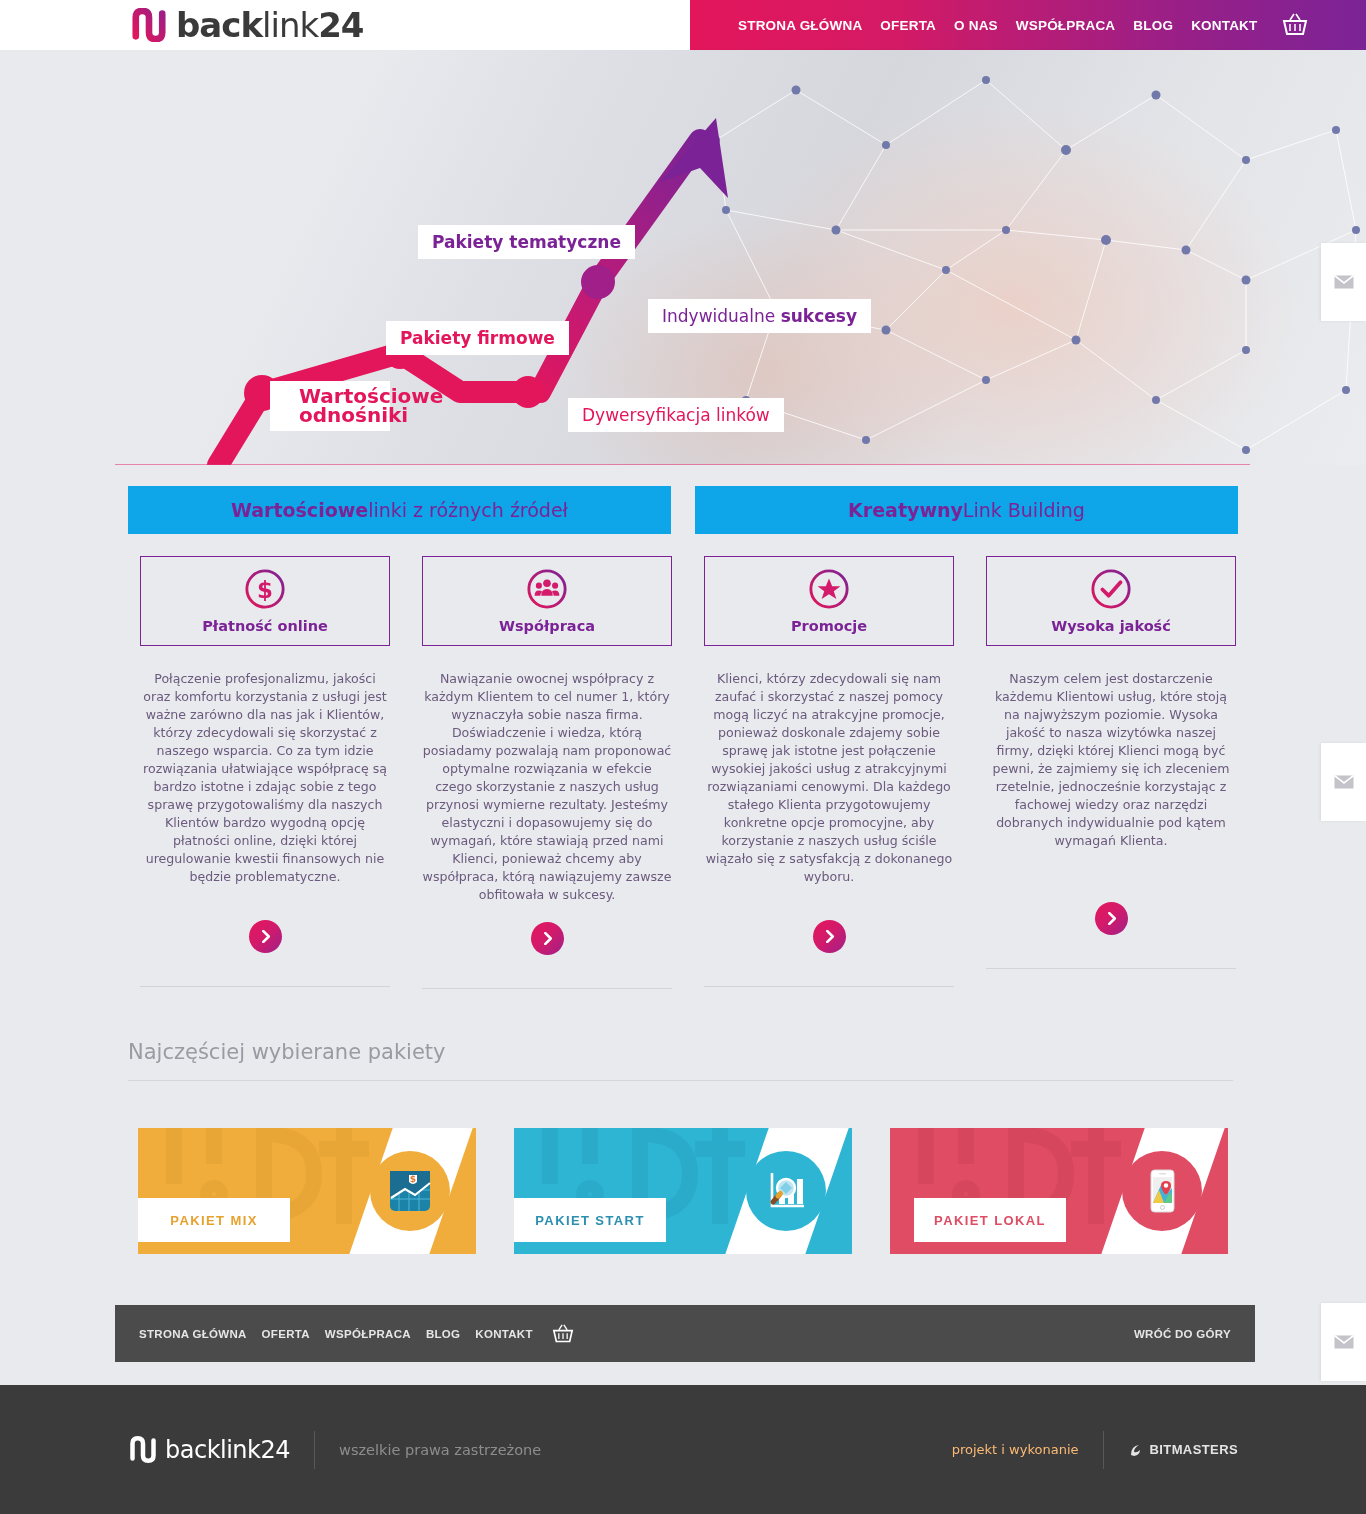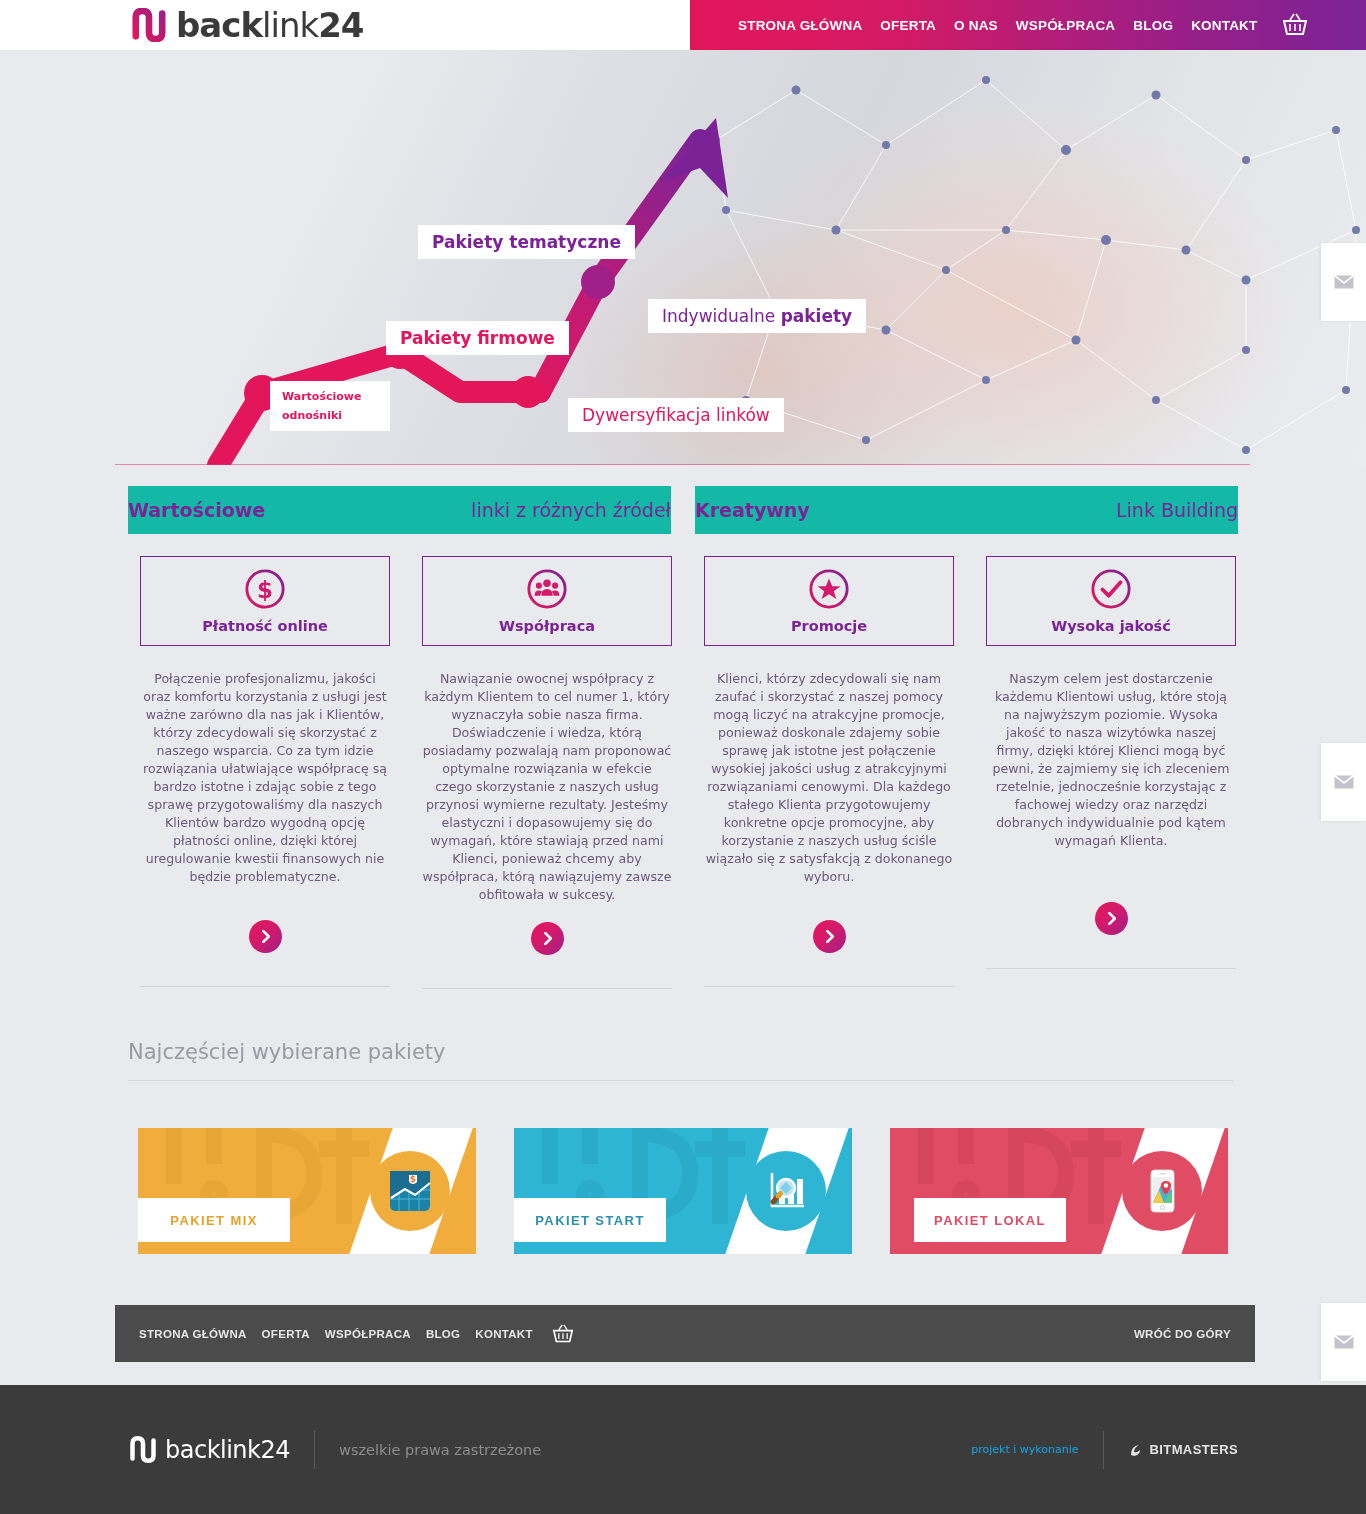--- a/index.html
+++ b/index.html
@@ -76,27 +76,27 @@
     position: absolute; background: #ffffff; padding: 7px 14px;
     font-size: 17px; color: #7b2396; white-space: nowrap;
     font-family: "DejaVu Sans", sans-serif;
     box-shadow: 0 0 0 rgba(0,0,0,0);
   }
   .hlabel.pink { color: #e3165b; }
   .hlabel b { font-weight: bold; }
   .hlabel.l1 { left: 418px; top: 175px; font-weight: bold; }
   .hlabel.l2 { left: 386px; top: 271px; font-weight: bold; text-align: center; }
   .hlabel.l3 { left: 648px; top: 249px; font-weight: normal; }
-  .hlabel.l4 { left: 270px; top: 331px; font-size: 11px; line-height: 19px; padding: 6px 12px; white-space: normal; width: 120px; font-weight: bold;}
+  .hlabel.l4 { left: 270px; top: 331px; font-size: 20px; line-height: 19px; padding: 6px 29px; white-space: normal; width: 120px; font-weight: bold;}
   .hlabel.l5 { left: 568px; top: 348px; font-weight: normal; }
 
   
   .sec-titles { position: absolute; top: 486px; left: 128px; width: 1110px; height: 48px; display: flex; gap: 24px; }
   .sec-title {
-    flex: 1; background: #14b8a6; display: flex; align-items: center; justify-content: space-between;
+    flex: 1; background: #0ea5e9; display: flex; align-items: center; justify-content: center;
     font-size: 19px; color: #7b2396; font-family: "DejaVu Sans", sans-serif;
   }
   .sec-title b { font-weight: bold; }
 
   
   .features { position: absolute; top: 556px; left: 140px; width: 1090px; display: flex; gap: 32px; }
   .feat { width: 250px; }
   .feat-box {
     height: 90px; border: 1px solid #7b2396; background: #e9eaee;
     display: flex; flex-direction: column; align-items: center; justify-content: center; gap: 8px;
@@ -151,21 +151,21 @@
   
   .copybar {
     position: absolute; top: 1385px; left: 0; width: 1366px; height: 129px;
     background: #3b3b3b; display: flex; align-items: center;
   }
   .copy-inner { position: absolute; left: 128px; width: 1110px; display: flex; align-items: center; height: 129px; }
   .copy-logo { display: flex; align-items: center; gap: 7px; }
   .copy-logo-text { font-size: 24px; color: #ffffff; font-family: "DejaVu Sans", sans-serif; letter-spacing: -0.5px; }
   .vline { width: 1px; height: 38px; background: #595959; margin: 0 24px; }
   .copy-txt { color: #8d8d8d; font-size: 14.5px; font-family: "DejaVu Sans", sans-serif; }
-  .credit { margin-left: auto; color: #0ea5e9; font-size: 11px; font-family: "DejaVu Sans", sans-serif; }
+  .credit { margin-left: auto; color: #fdba74; font-size: 13px; font-family: "DejaVu Sans", sans-serif; }
   .bm { display: flex; align-items: center; gap: 6px; }
   .bm-text { color: #e4e4e4; font-size: 13px; font-weight: bold; letter-spacing: .4px; }
 
   
   .rtab {
     position: absolute; right: 0; width: 45px; height: 78px; background: #ffffff;
     display: flex; align-items: center; justify-content: center; cursor: pointer;
     box-shadow: -1px 0 3px rgba(0,0,0,0.07);
   }
   .rtab.t1 { top: 243px; }
@@ -293,21 +293,21 @@
       <path d="M660 132 L716 68 L728 148 L700 118 Z" fill="#7b2396"></path>
       <circle cx="262" cy="343" r="18" fill="#e3165b"></circle>
       <circle cx="400" cy="303" r="16" fill="#e3165b"></circle>
       <circle cx="528" cy="342" r="16" fill="#e3165b"></circle>
       <circle cx="598" cy="232" r="17" fill="#a01f88"></circle>
     </svg>
     <div class="hero-baseline"></div>
 
     <div class="hlabel l1">Pakiety tematyczne</div>
     <div class="hlabel l2 pink">Pakiety firmowe</div>
-    <div class="hlabel l3"><span>Indywidualne </span><b>pakiety</b></div>
+    <div class="hlabel l3"><span>Indywidualne </span><b>sukcesy</b></div>
     <div class="hlabel l4 pink">Wartościowe odnośniki</div>
     <div class="hlabel l5 pink">Dywersyfikacja linków</div>
   </div>
 
   <div class="sec-titles">
     <div class="sec-title">
       <b>Wartościowe</b>
         <span> linki z różnych źródeł</span>
     </div>
     <div class="sec-title">

